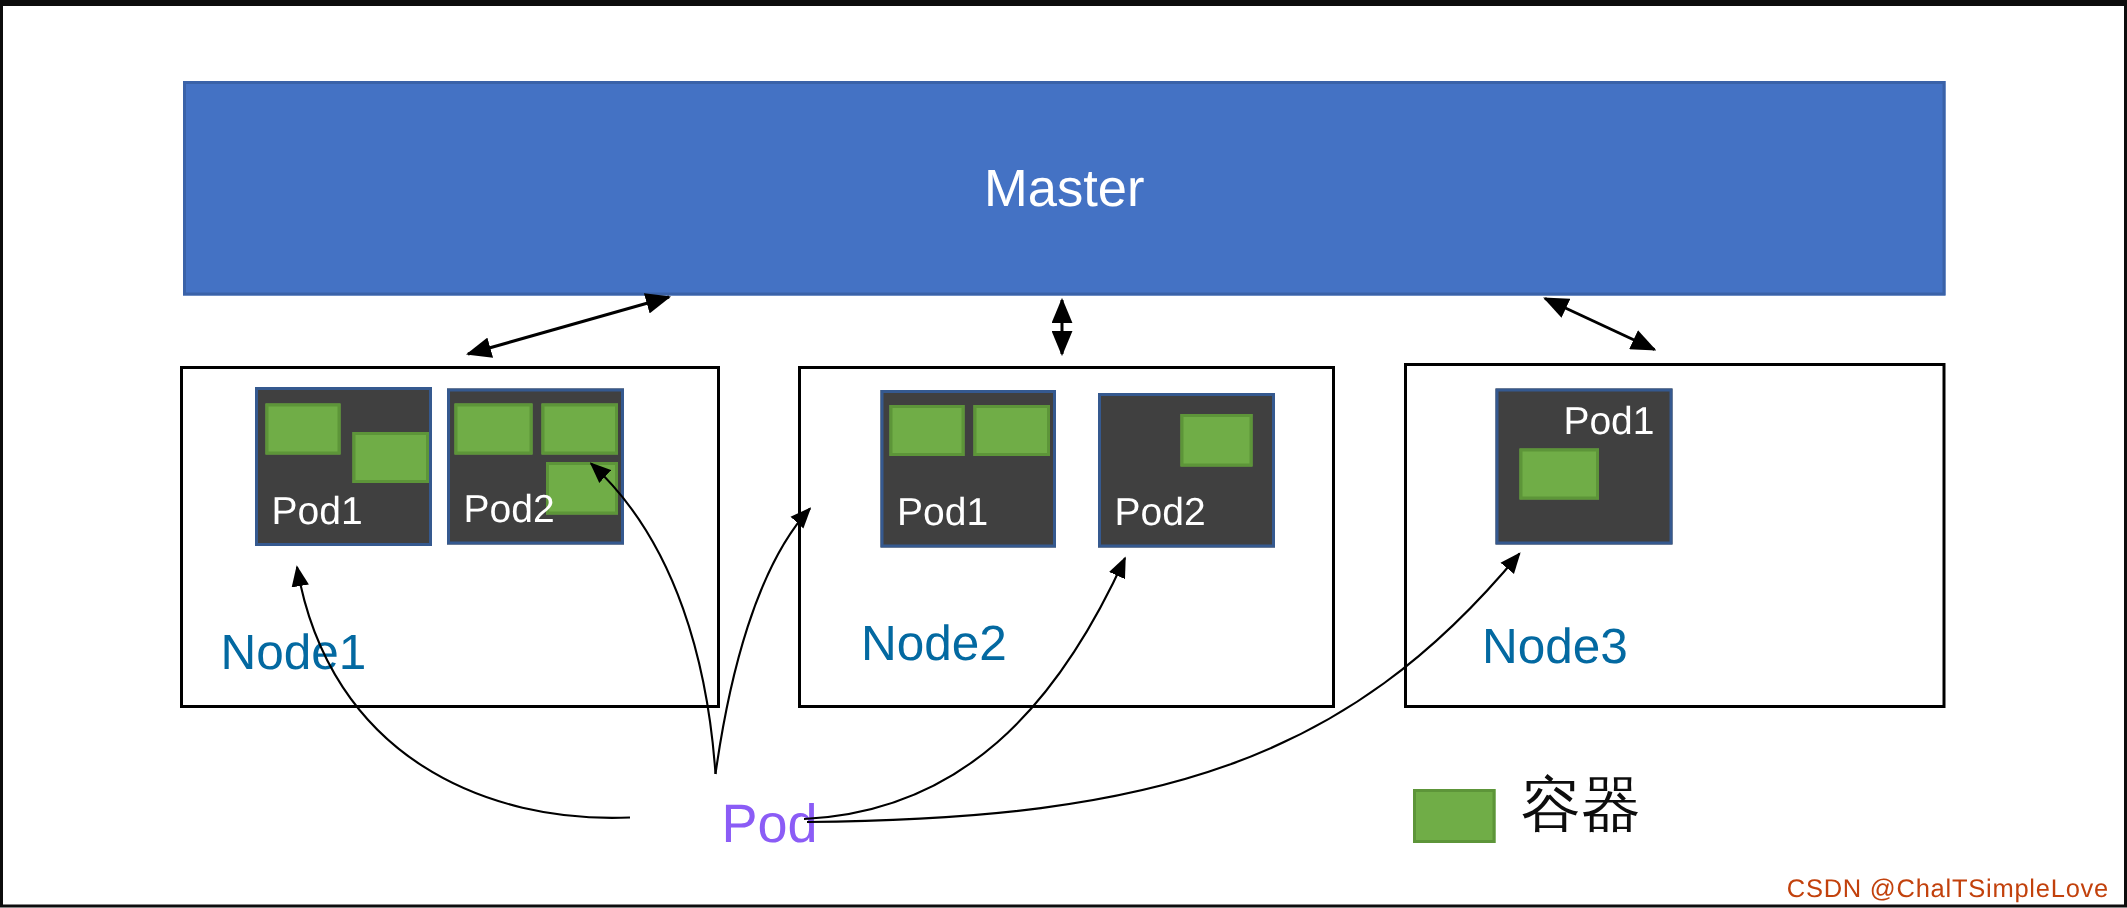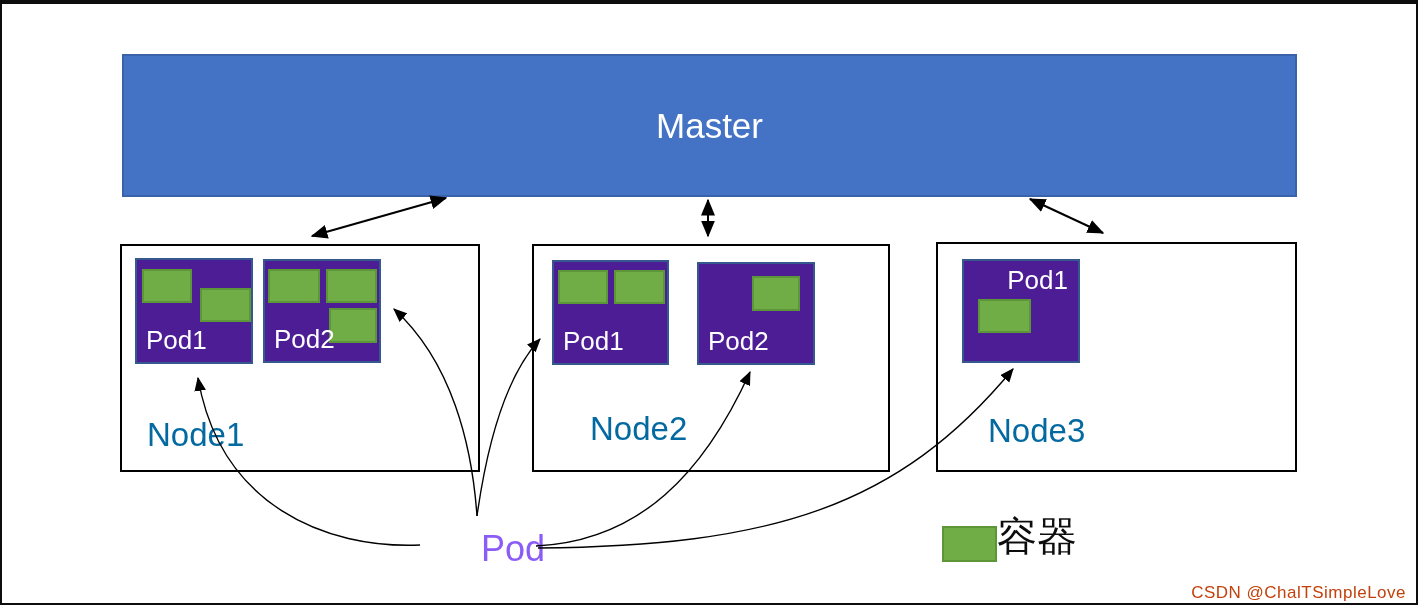--- a/index.html
+++ b/index.html
@@ -35,27 +35,28 @@
   }
   .node1 { left: 118px; top: 240px; width: 360px; height: 228px; }
   .node2 { left: 530px; top: 240px; width: 358px; height: 228px; }
   .node3 { left: 934px; top: 238px; width: 361px; height: 230px; }
   .node-label {
     position: absolute;
     color: #0369a1;
     font-size: 33px;
   }
   .node1 .node-label { left: 25px; bottom: 16px; }
-  .node2 .node-label { left: 56px; bottom: 22px; }
+  .node2 .node-label { left: 40px; bottom: 22px; }
   .node3 .node-label { left: 50px; bottom: 20px; text-align: center; }
   
   .pod {
     position: absolute;
-    background: #4c1d95;
+    background: #404040;
     border: 2px solid #35598f;
+    margin-left: 35px;
   }
   .pod-label {
     position: absolute;
     color: #ffffff;
     font-size: 26px;
   }
   .pod-label.bl { left: 9px; bottom: 6px; }
   .pod-label.tr { right: 10px; top: 4px; }
   .n1p1 { left: 13px; top: 12px; width: 118px; height: 106px; }
   .n1p2 { left: 141px; top: 13px; width: 118px; height: 104px; }
@@ -91,21 +92,21 @@
     left: 940px; top: 505px;
     display: flex; align-items: center;
   }
   .legend-swatch {
     width: 55px; height: 36px;
     margin-top: 14px;
     background: #70AD47;
     border: 2px solid #5d9539;
   }
   .legend-label {
-    margin-left: 0;
+    margin-left: 17px;
     font-size: 40px;
     color: #0d0d0d;
   }
   
   .watermark {
     position: absolute;
     right: 10px; bottom: 0;
     font-size: 17px;
     color: #c2410c;
     letter-spacing: 0.5px;

